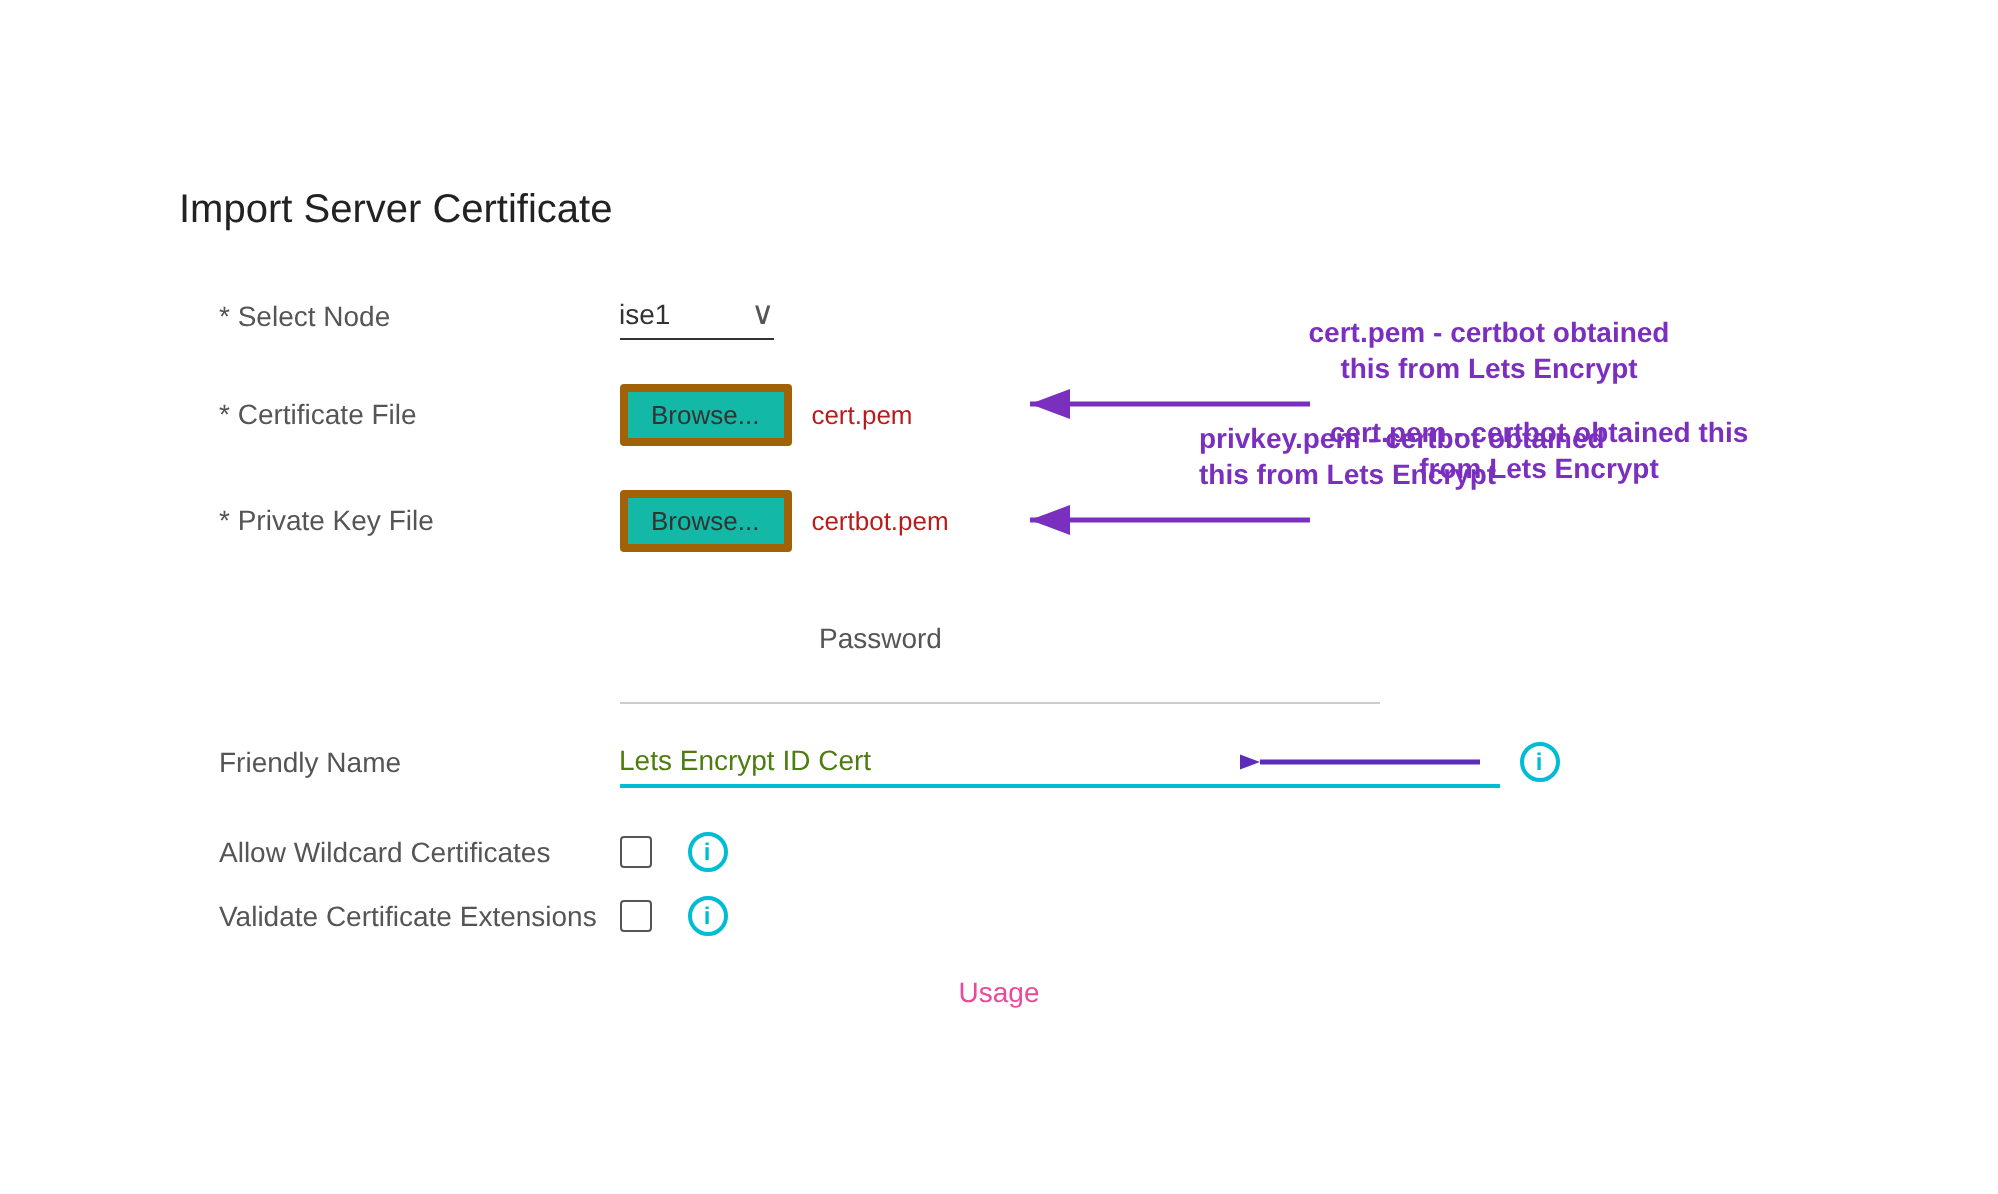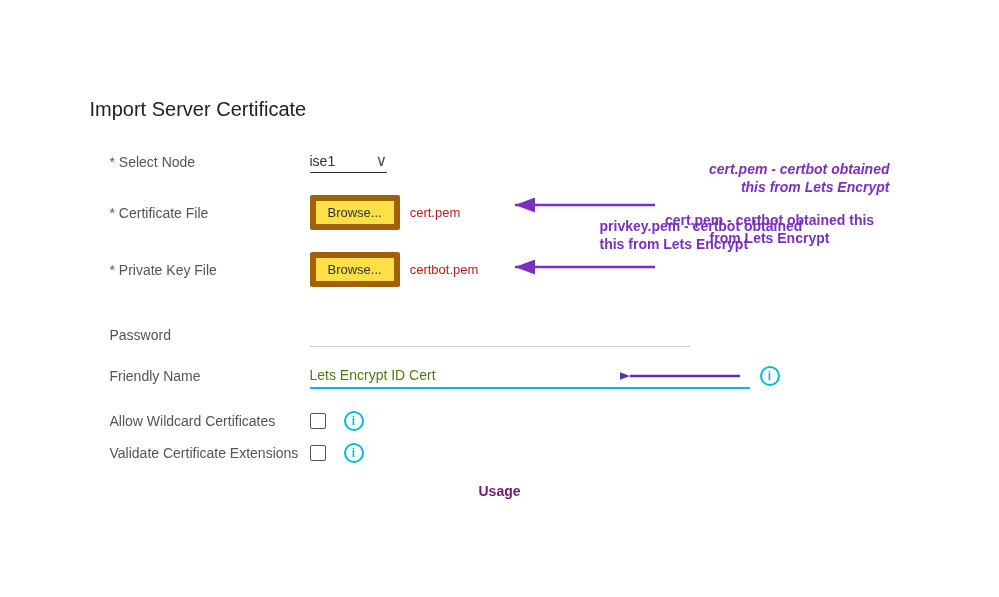--- a/index.html
+++ b/index.html
@@ -45,22 +45,22 @@
       padding-left: 20px;
     }
 
     .form-control {
       display: flex;
       align-items: center;
       gap: 10px;
     }
 
     .browse-btn {
-      border: 6px solid #a16207;
-      background: #fde047;
+      border: 4px solid #a16207;
+      background: #14b8a6;
       padding: 4px 12px;
       font-size: 13px;
       cursor: pointer;
       border-radius: 2px;
       color: #333;
     }
 
     .file-name {
       font-size: 13px;
       color: #b91c1c;
@@ -155,23 +155,23 @@
       cursor: pointer;
       flex-shrink: 0;
     }
 
     .usage-section {
       margin-top: 20px;
       text-align: center;
     }
 
     .usage-title {
-      font-weight: 700;
-      font-size: 14px;
-      color: #701a75;
+      font-weight: 400;
+      font-size: 14px;
+      color: #ec4899;
     }
 
     
     .annotation {
       position: absolute;
       color: #7B2FBE;
       font-size: 14px;
       font-weight: 700;
       line-height: 1.3;
       pointer-events: none;
@@ -218,21 +218,21 @@
     </div>
 
     <svg class="arrow-svg" width="160" height="40" style="top:-10px; right:245px;">
       <defs>
         <marker id="arrowhead1" markerWidth="8" markerHeight="6" refX="8" refY="3" orient="auto">
           <polygon points="0 0, 8 3, 0 6" fill="#7B2FBE"></polygon>
         </marker>
       </defs>
       <line x1="150" y1="20" x2="10" y2="20" stroke="#7B2FBE" stroke-width="2.5" marker-end="url(#arrowhead1)"></line>
     </svg>
-    <div class="annotation" style="top:-35px; right:20px; width:290px; text-align:right;font-style:italic;">
+    <div class="annotation" style="top:-35px; right:20px; width:290px; text-align:center;">
       cert.pem - certbot obtained<br>this from Lets Encrypt
     </div>
   </div>
 
   <div class="form-row" style="position:relative; margin-top: 10px;">
     <div class="form-label">* Private Key File</div>
     <div class="form-control">
       <button class="browse-btn">Browse...</button>
       <span class="file-name">certbot.pem</span>
     </div>
@@ -243,21 +243,21 @@
           <polygon points="0 0, 8 3, 0 6" fill="#7B2FBE"></polygon>
         </marker>
       </defs>
       <line x1="150" y1="20" x2="10" y2="20" stroke="#7B2FBE" stroke-width="2.5" marker-end="url(#arrowhead2)"></line>
     </svg>
     <div class="annotation" style="top:-35px; right:20px; width:290px; ">
       privkey.pem - certbot obtained<br>this from Lets Encrypt
     </div>
   </div>
 
-  <div class="form-row password-row" style="margin-top:35px;">
+  <div class="form-row password-row" style="margin-top:35px;flex-direction:column;">
     <div class="form-label">Password</div>
     <div class="form-control">
       <input class="password-input" type="password" value="" style="">
     </div>
   </div>
 
   <div class="form-row friendly-name-row">
     <div class="form-label">Friendly Name</div>
     <div class="form-control" style="position:relative;">
       <div class="friendly-name-input-wrapper">

